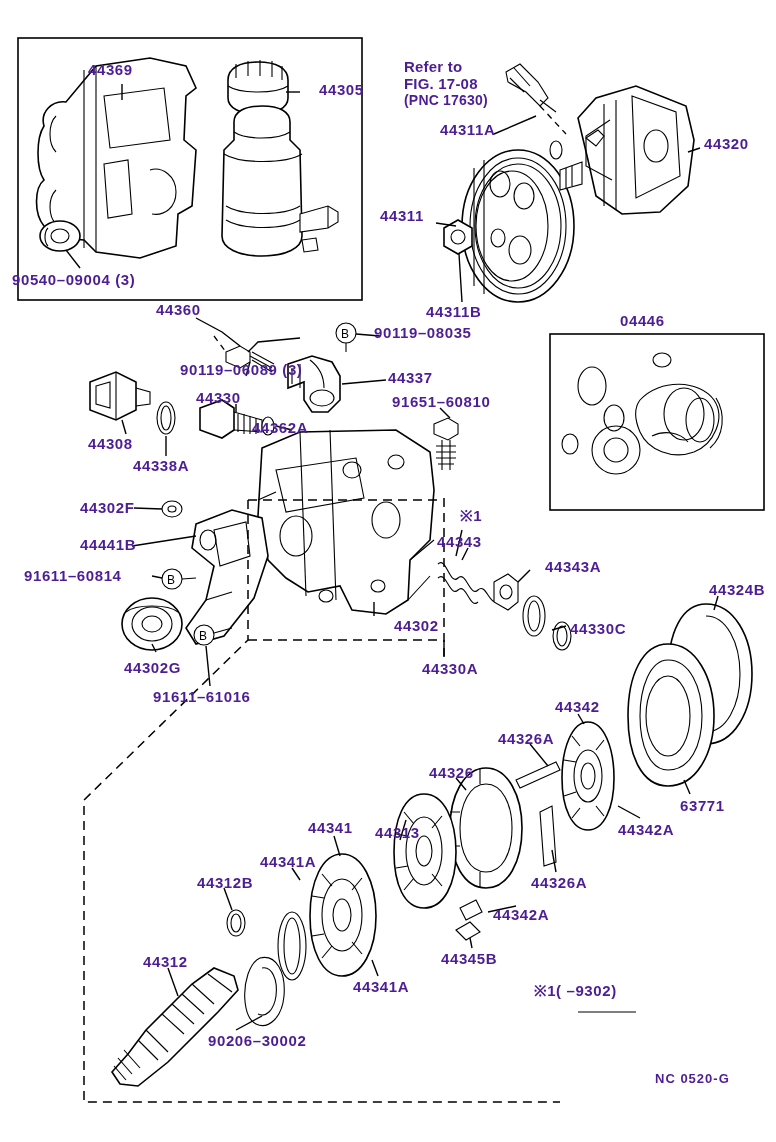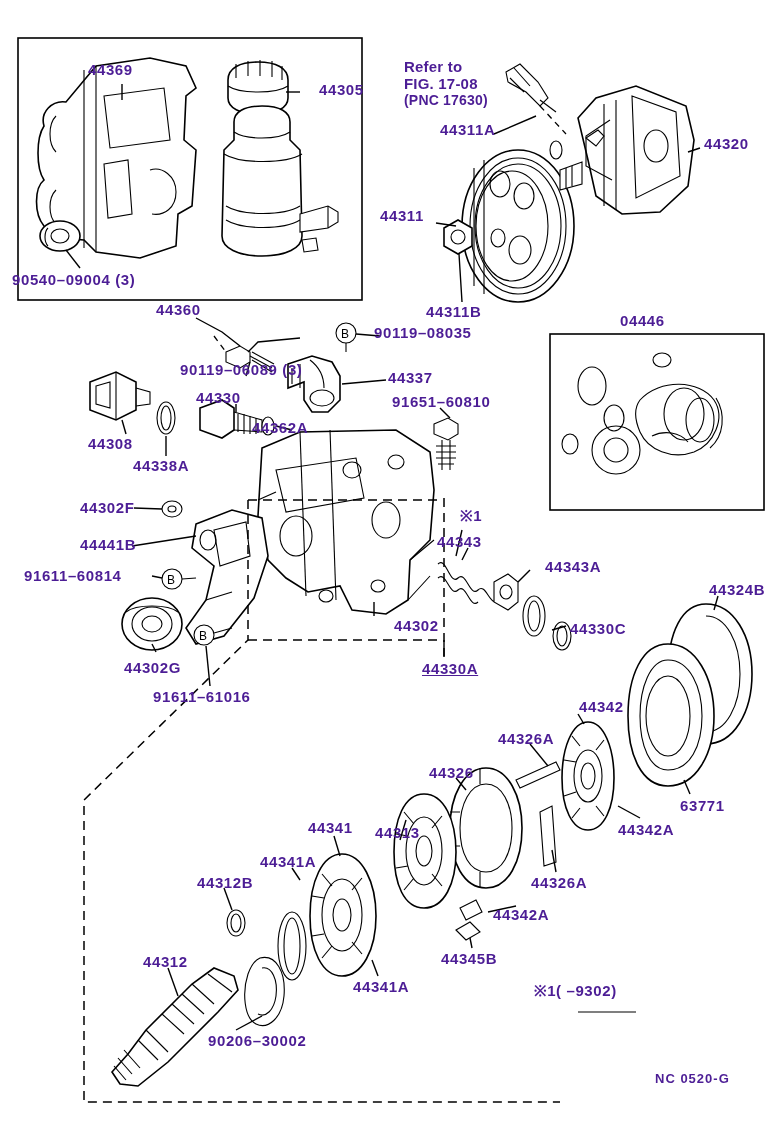--- a/index.html
+++ b/index.html
@@ -439,24 +439,24 @@
   <div class="lbl code" style="left:80px; top:500px;">44302F</div>
   <div class="lbl code" style="left:80px; top:537px;">44441B</div>
   <div class="lbl code" style="left:24px; top:568px;">91611–60814</div>
   <div class="lbl code" style="left:346px; top:618px;margin-left:48px;">44302</div>
   <div class="lbl code" style="left:124px; top:660px;">44302G</div>
   <div class="lbl code" style="left:153px; top:689px;text-align:center;">91611–61016</div>
   <div class="lbl code" style="left:460px; top:508px;">※1</div>
   <div class="lbl code" style="left:437px; top:534px;">44343</div>
   <div class="lbl code" style="left:508px; top:559px;margin-left:37px;">44343A</div>
   <div class="lbl code" style="left:570px; top:621px;">44330C</div>
-  <div class="lbl code" style="left:422px; top:661px;text-decoration:underline;">44330A</div>
+  <div class="lbl code" style="left:422px; top:661px;">44330A</div>
   <div class="lbl code" style="left:665px; top:582px;margin-left:44px;">44324B</div>
   <div class="lbl code" style="left:680px; top:798px;">63771</div>
-  <div class="lbl code" style="left:555px; top:699px;margin-left:24px;">44342</div>
+  <div class="lbl code" style="left:555px; top:699px;">44342</div>
   <div class="lbl code" style="left:498px; top:731px;">44326A</div>
   <div class="lbl code" style="left:429px; top:765px;">44326</div>
   <div class="lbl code" style="left:618px; top:822px;">44342A</div>
   <div class="lbl code" style="left:531px; top:875px;">44326A</div>
   <div class="lbl code" style="left:375px; top:825px;">44313</div>
   <div class="lbl code" style="left:308px; top:820px;">44341</div>
   <div class="lbl code" style="left:260px; top:854px;">44341A</div>
   <div class="lbl code" style="left:197px; top:875px;">44312B</div>
   <div class="lbl code" style="left:493px; top:907px;">44342A</div>
   <div class="lbl code" style="left:441px; top:951px;">44345B</div>

